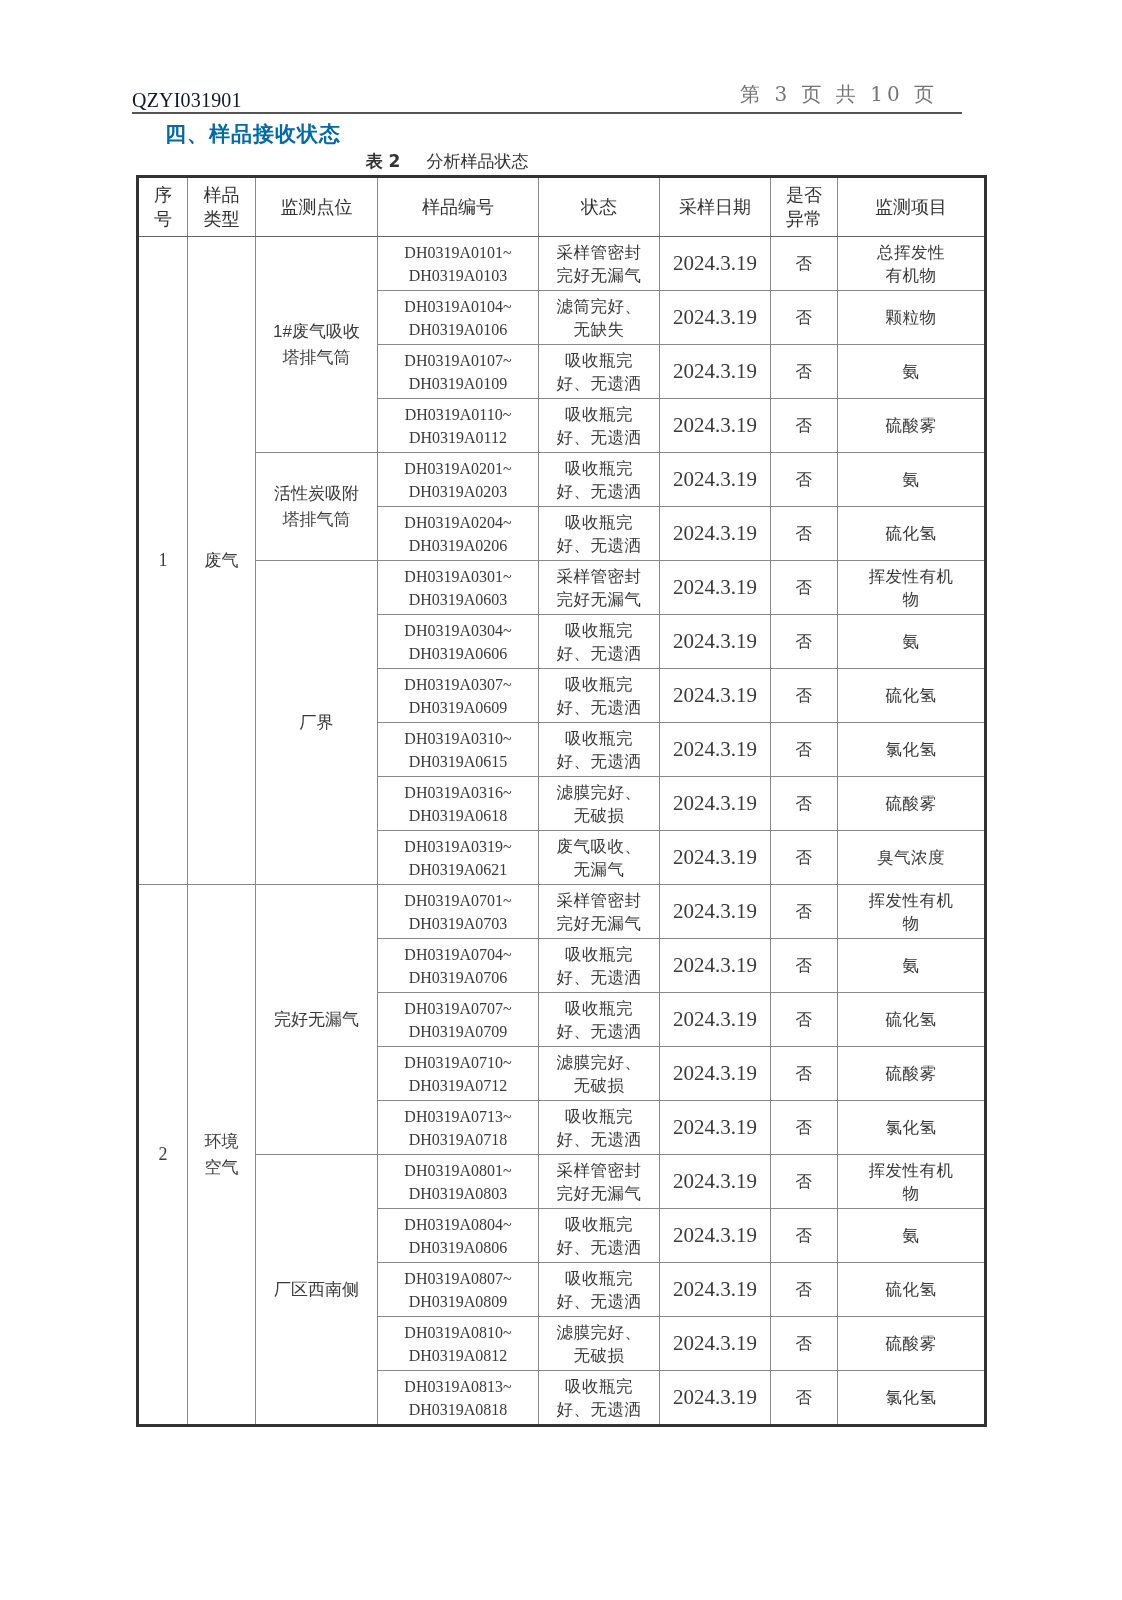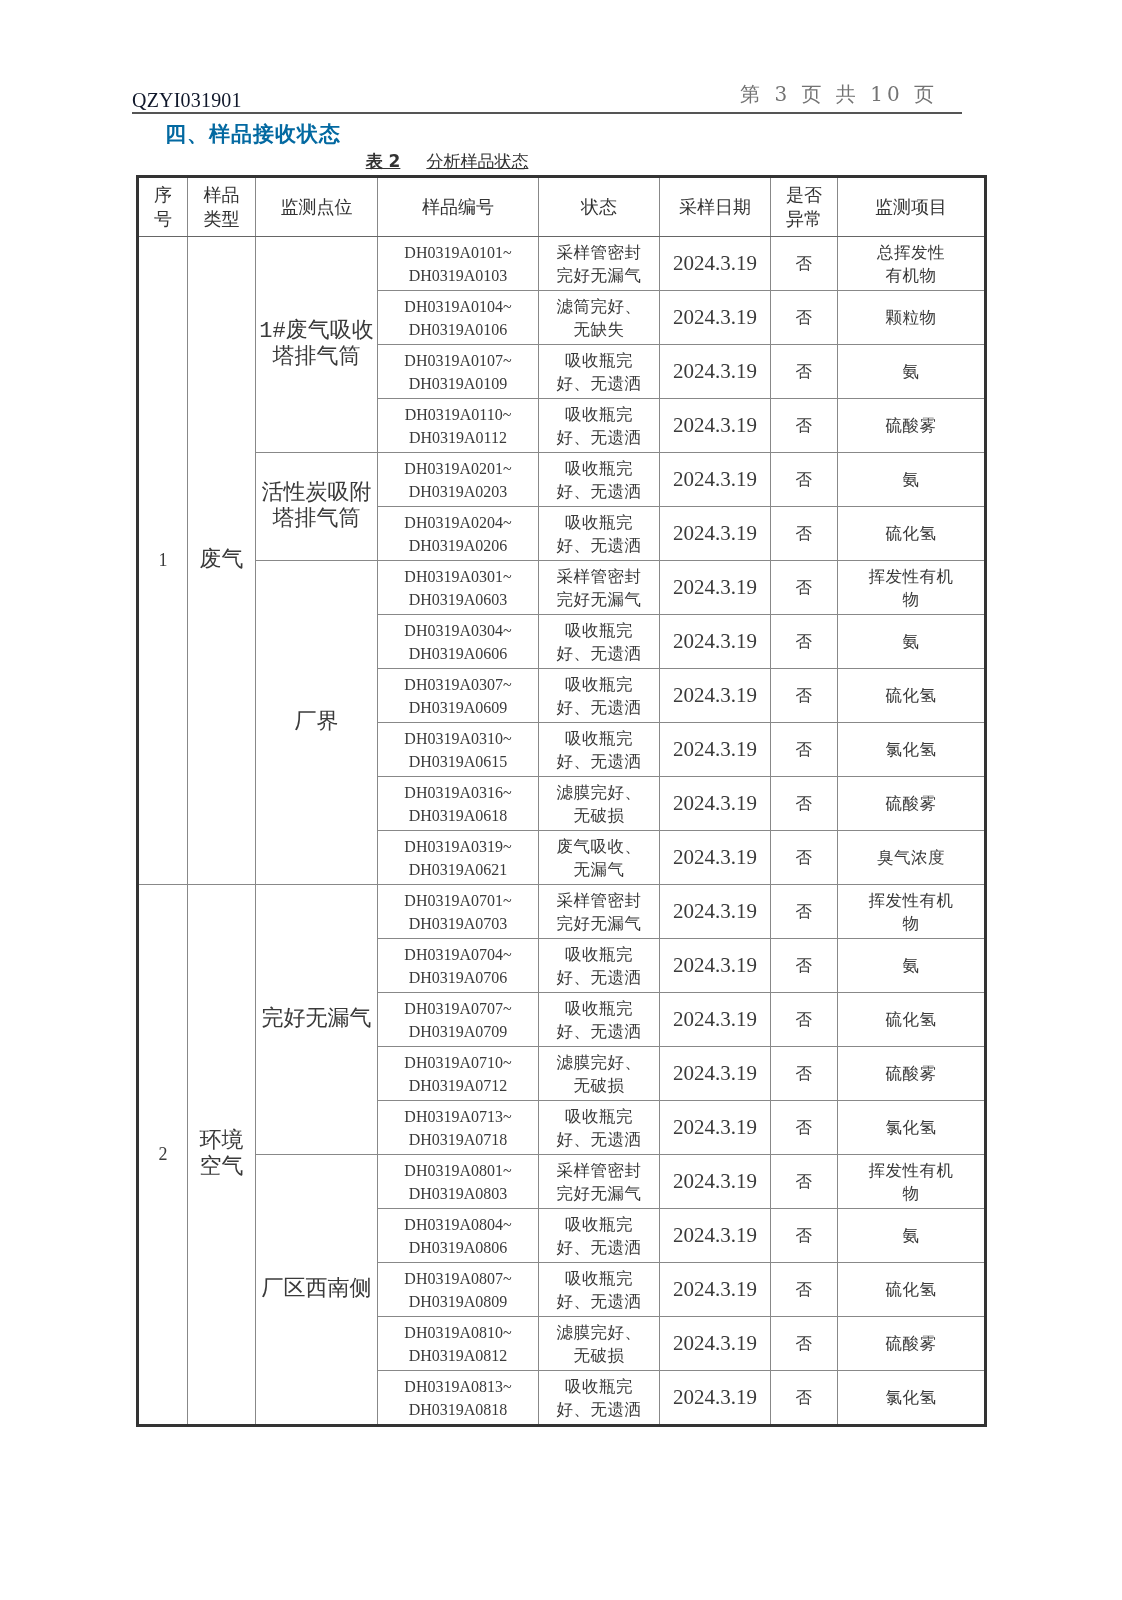--- a/index.html
+++ b/index.html
@@ -3,31 +3,31 @@
 <meta charset="utf-8">
 <style>
   html, body { margin: 0; padding: 0; background: #ffffff; }
   body { width: 1122px; height: 1600px; position: relative; overflow: hidden;
          font-family: "DejaVu Serif", "Liberation Serif", serif; color: #3a3a3a; }
   .page-header { position: absolute; left: 132px; top: 80px; width: 830px; height: 34px; }
   .doc-code { position: absolute; left: 0; bottom: 2px; font-family: "Liberation Serif", serif; font-size: 20px; color: #0f172a; letter-spacing: 0.2px; }
   .page-num { position: absolute; right: 24px; bottom: 6px; font-size: 20px; color: #737373; letter-spacing: 4px; font-family: "DejaVu Serif", serif; }
   .header-rule { position: absolute; left: 0; bottom: 0; width: 830px; height: 2px; background: #555; }
   .section-title { position: absolute; left: 133px; top: 120px; font-size: 21px; font-weight: bold; color: #0369a1; font-family: "DejaVu Sans", sans-serif; letter-spacing: 1px; margin-left: 32px; }
-  .table-caption { position: absolute; left: 0; width: 894px; top: 150px; text-align: center; font-size: 17px; color: #333; font-family: "DejaVu Sans", sans-serif; text-decoration: underline; }
+  .table-caption { position: absolute; left: 0; width: 894px; top: 150px; text-align: center; font-size: 17px; color: #333; font-family: "DejaVu Sans", sans-serif; }
   .table-caption .num { font-weight: bold; margin-right: 26px; }
   .table-wrap { position: absolute; left: 136px; top: 175px; width: 848px; }
   table { border-collapse: collapse; width: 100%; table-layout: fixed; border: 3px solid #333; }
   th, td { border: 1px solid #888; text-align: center; vertical-align: middle; padding: 0 2px; }
   th { font-weight: normal; font-size: 18px; line-height: 24px; height: 58px; color: #333; font-family: "DejaVu Sans", sans-serif; border-bottom: 1px solid #666; }
   td { height: 53px; font-size: 17px; line-height: 23px; color: #3a3a3a; }
   td.code { font-family: "Liberation Serif", serif; font-size: 16px; line-height: 23px; }
   td.date { font-family: "Liberation Serif", serif; font-size: 21px; }
   td.cn { font-family: "DejaVu Sans", sans-serif; font-size: 16.5px; letter-spacing: 0.5px; }
-  td.merged { font-family: Liberation Mono, monospace; font-size: 22px; line-height: 26px; }
+  td.merged { font-family: Liberation Sans, sans-serif; font-size: 17px; line-height: 26px; }
   td.seq { font-family: "Liberation Serif", serif; font-size: 18px; }
   .cell-line { display: block; }
 </style>
 </head>
 <body>
 
 <div class="page-header">
   <span class="doc-code">QZYI031901</span>
   <span class="page-num">第 3 页 共 10 页</span>
   <div class="header-rule"></div>

